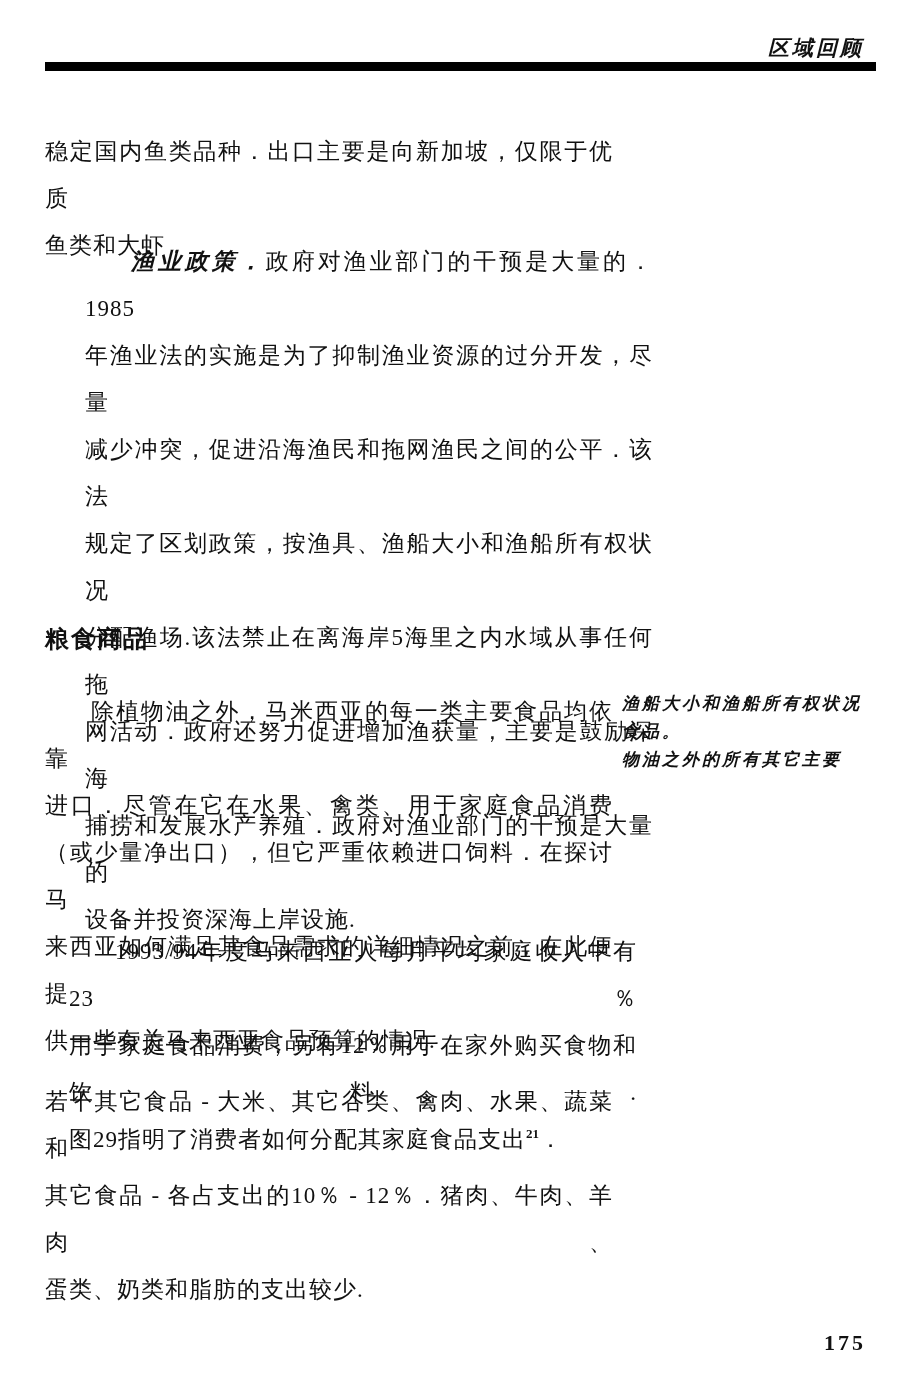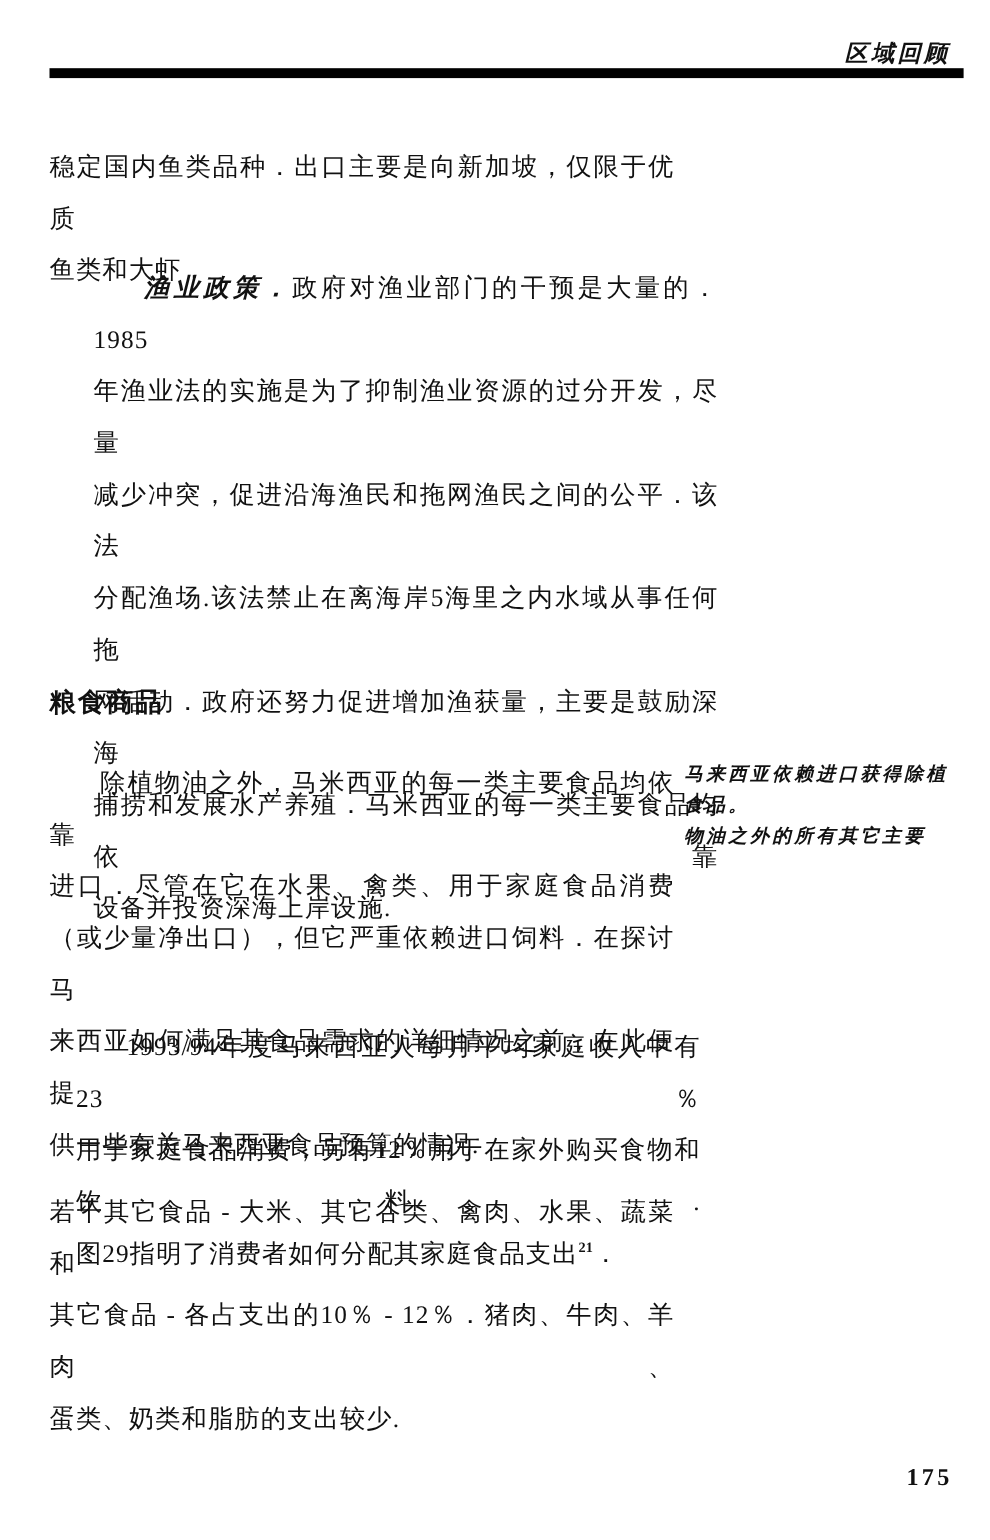--- a/index.html
+++ b/index.html
@@ -70,38 +70,39 @@
     <div class="line full">稳定国内鱼类品种．出口主要是向新加坡，仅限于优质</div>
     <div class="line">鱼类和大虾．</div>
   </div>
 
   <div class="col p2">
     <div class="line full indent">
       <span class="lead-italic">渔业政策．</span><span>政府对渔业部门的干预是大量的．1985</span>
     </div>
     <div class="line full">年渔业法的实施是为了抑制渔业资源的过分开发，尽量</div>
     <div class="line full">减少冲突，促进沿海渔民和拖网渔民之间的公平．该法</div>
+    <div class="line full">规定了区划政策，按渔具、渔船大小和渔船所有权状况</div>
     <div class="line full">分配渔场.该法禁止在离海岸5海里之内水域从事任何拖</div>
     <div class="line full">网活动．政府还努力促进增加渔获量，主要是鼓励深海</div>
-    <div class="line full">捕捞和发展水产养殖．马米西亚的每一类主要食品均依靠</div>
+    <div class="line full">捕捞和发展水产养殖．政府对渔业部门的干预是大量的</div>
     <div class="line">设备并投资深海上岸设施.</div>
   </div>
 
   <div class="section-heading">粮食商品</div>
 
   <div class="col p3">
     <div class="line full indent">除植物油之外，马米西亚的每一类主要食品均依靠</div>
     <div class="line full">进口．尽管在它在水果、禽类、用于家庭食品消费</div>
     <div class="line full">（或少量净出口），但它严重依赖进口饲料．在探讨马</div>
     <div class="line full">来西亚如何满足其食品需求的详细情况之前，在此便提</div>
     <div class="line">供一些有关马来西亚食品预算的情况.</div>
   </div>
 
   <div class="margin-note">
-    <div class="line">马来西亚依赖进口获得除植</div>
+    <div class="line">渔船大小和渔船所有权状况</div>
     <div class="line">食品。</div>
     <div class="line">物油之外的所有其它主要</div>
   </div>
 
   <div class="col p4">
     <div class="line full indent">1993/94年度马来西亚人每月平均家庭收入中有23％</div>
     <div class="line full">用于家庭食品消费，另有12％用于在家外购买食物和饮料.</div>
     <div class="line">
       <span>图29指明了消费者如何分配其家庭食品支出</span><sup>21</sup><span>．</span>
     </div>

